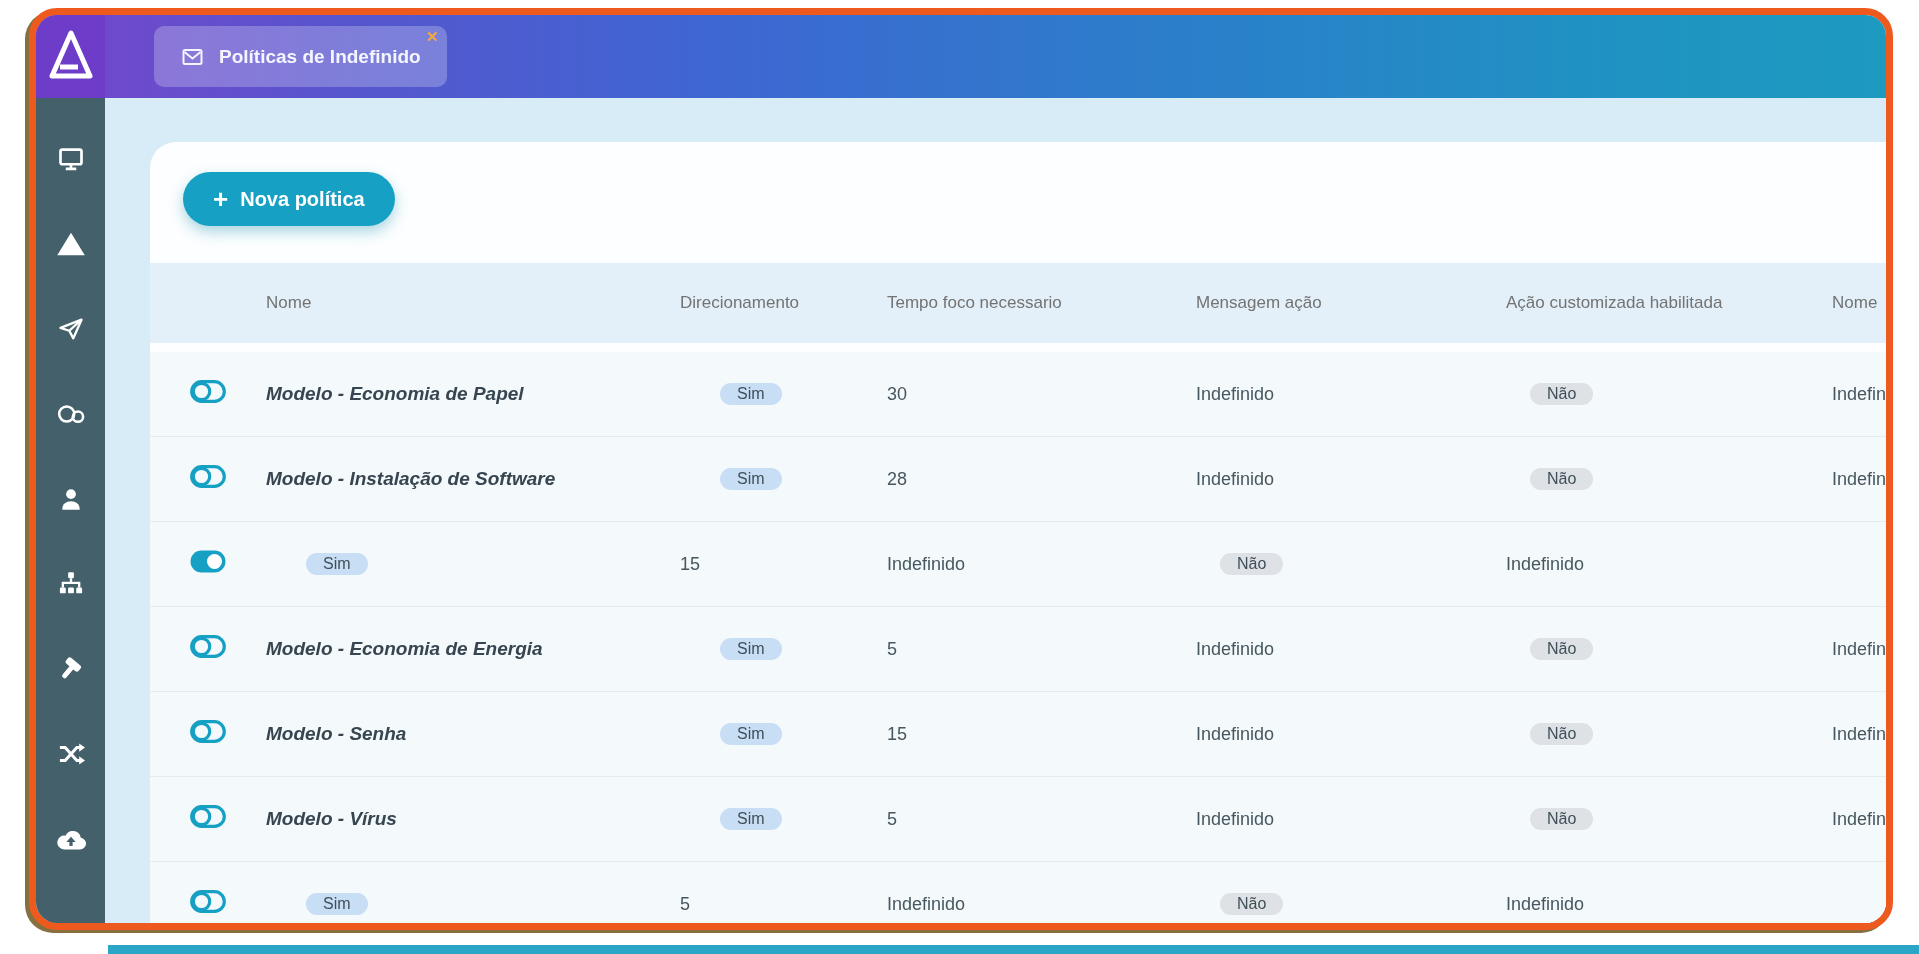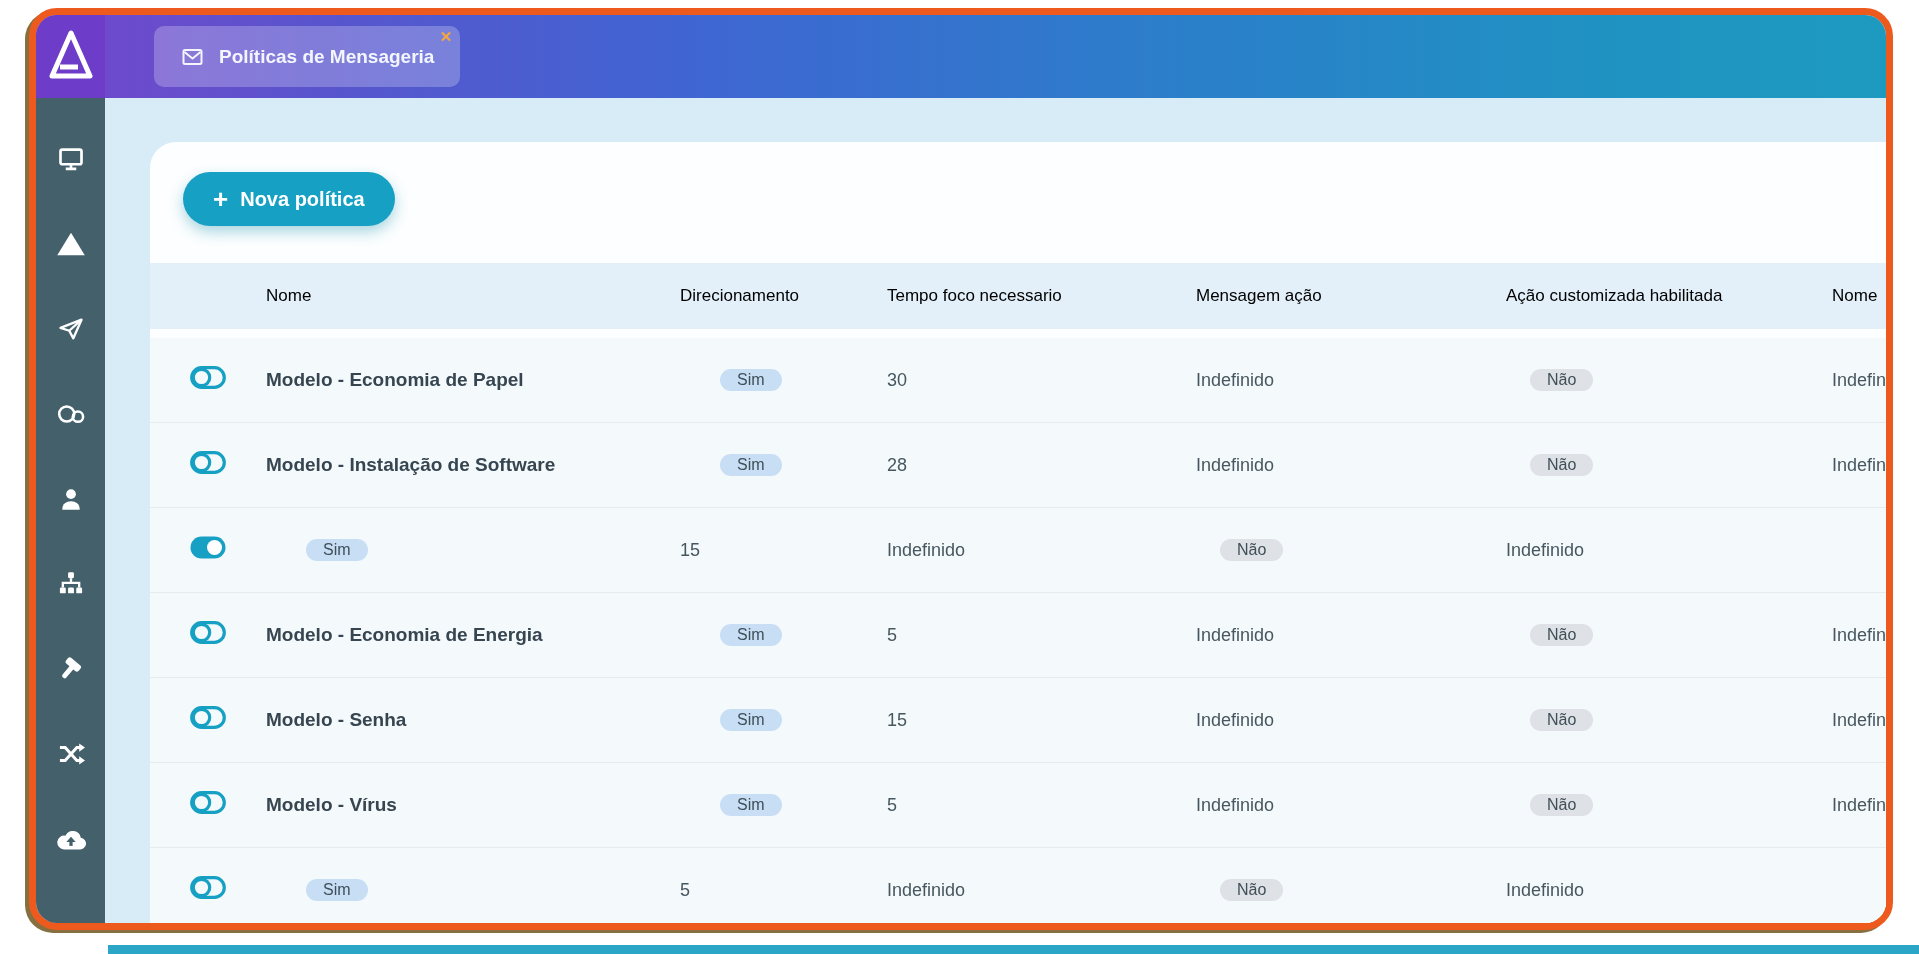--- a/index.html
+++ b/index.html
@@ -66,29 +66,29 @@
     box-shadow:0 6px 14px rgba(20,140,170,0.35); cursor:pointer;
   }
   .new-btn .plus{ font-size:26px; font-weight:bold; line-height:0; }
 
   .trow{
     display:grid;
     grid-template-columns:116px 414px 207px 309px 310px 326px minmax(40px,1fr);
     align-items:center;
   }
   .thead{
-    margin-top:37px; height:66px; background:#e3f0f9;
-    color:#000000; font-size:17px;
+    margin-top:37px; height:80px; background:#e3f0f9;
+    color:#737373; font-size:17px;
   }
   .rows{ margin-top:9px; }
   .drow{
     height:85px; background:#f4f9fc; border-bottom:1px solid #e6ebee;
     color:#47575f; font-size:18px; cursor:pointer;
   }
-  .drow .name{ font-weight:bold; color:#36454f; font-size:19px; }
+  .drow .name{ font-weight:bold; color:#36454f; font-size:19px;font-style:italic; }
 
   .toggle{ margin-left:40px; width:36px; height:23px; position:relative; display:inline-block; }
   .toggle svg{ display:block; }
   .toggle .tg-on{ display:none; }
   .toggle.on .tg-on{ display:block; }
 
   .badge{
     display:inline-block; padding:2px 17px; border-radius:15px;
     font-size:16px; color:#3f4f58;
   }
@@ -112,21 +112,21 @@
       </span>
     </div>
     <div class="tabs">
       <div class="tab">
         <span class="t-icon">
           <svg width="25" height="24" viewBox="0 0 24 24" fill="none" stroke="#f4f6ff" stroke-width="2">
             <rect x="3" y="5" width="18" height="14" rx="1.5"></rect>
             <polyline points="4,7 12,13.5 20,7"></polyline>
           </svg>
         </span>
-        <span>Políticas de Mensageria</span>
+        <span>Políticas de Indefinido</span>
         <span class="tab-close">✕</span>
       </div>
     </div>
   </div>
 
   <div class="sidebar">
     <span class="side-item">
       <svg width="28" height="28" viewBox="0 0 24 24" fill="none" stroke="#ffffff" stroke-width="2.3">
         <rect x="3" y="4" width="18" height="12.5" rx="1.5"></rect>
         <line x1="12" y1="16.5" x2="12" y2="20"></line>

